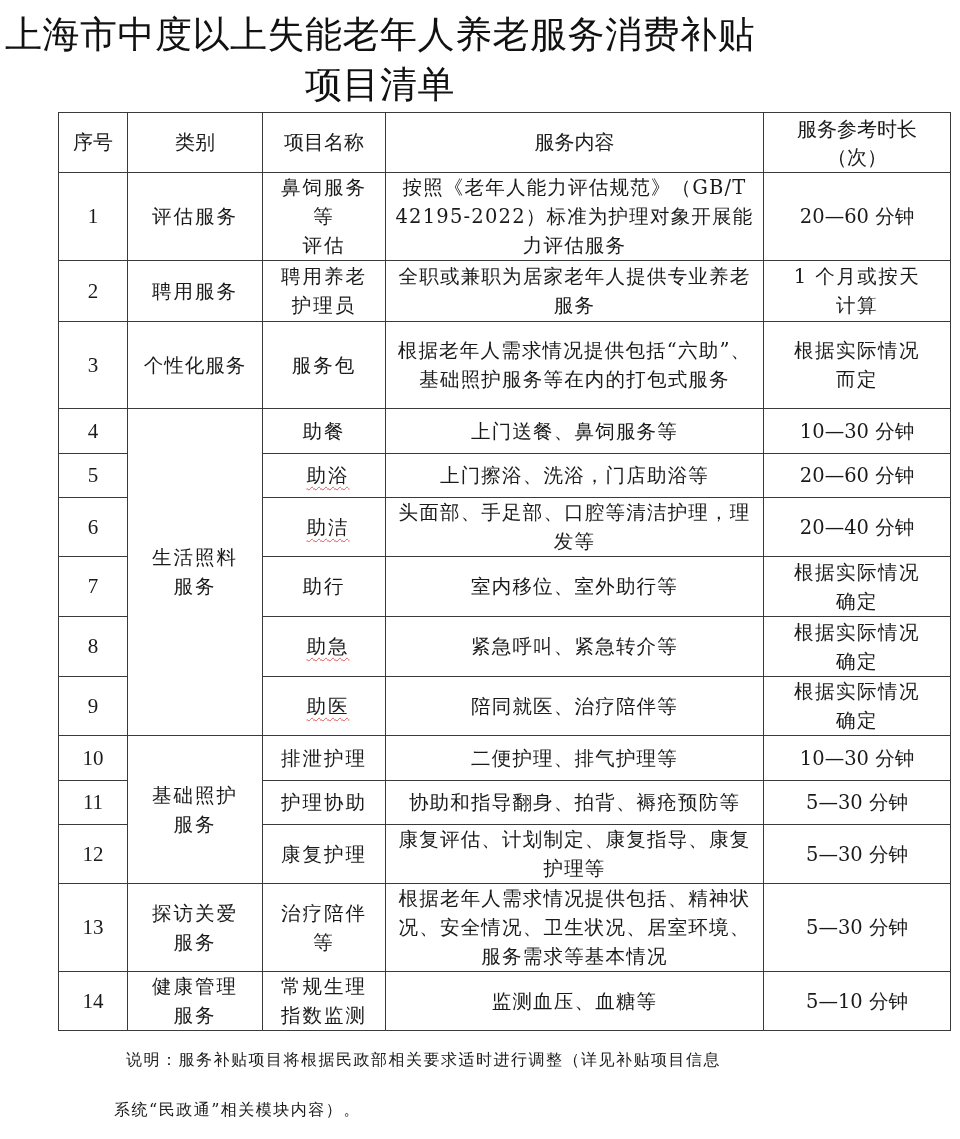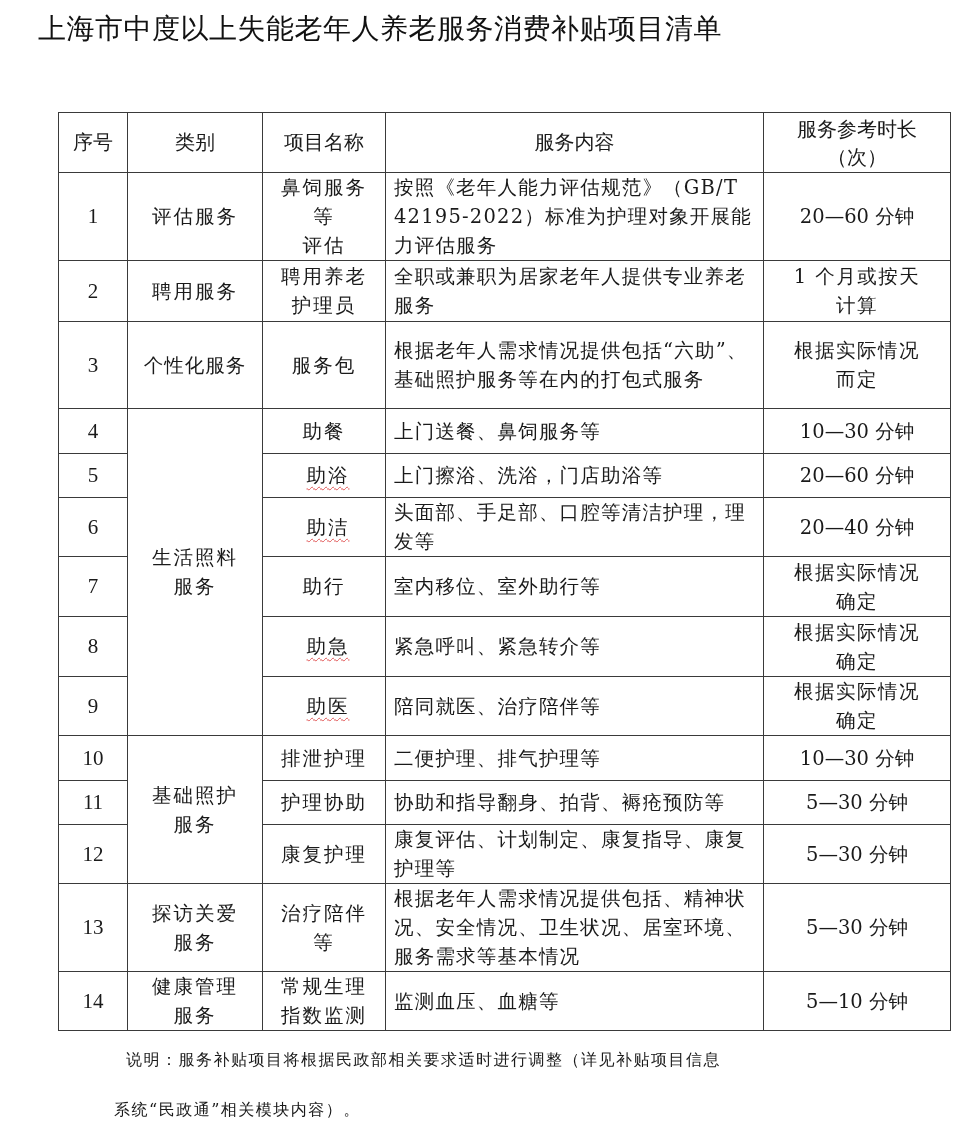--- a/index.html
+++ b/index.html
@@ -1,27 +1,27 @@
 <!DOCTYPE html>
 <html><head>
 <meta charset="utf-8">
 <style>
   html, body { margin:0; padding:0; background:#ffffff; }
   body { width:960px; height:1139px; position:relative; overflow:hidden;
          font-family:"DejaVu Serif","Liberation Serif",serif; color:#1a1a1a; }
   .title { position:absolute; top:10px; left:0; width:760px; text-align:center;
            font-family:"DejaVu Sans","Liberation Sans",sans-serif;
-           font-size:28px; letter-spacing:0.5px; color:#111; }
+           font-size:37px; letter-spacing:0.5px; color:#111; }
   table { position:absolute; left:58px; top:112px; border-collapse:collapse;
           table-layout:fixed; width:892px; }
   td, th { border:1.4px solid #3a3a3a; padding:0 8px; vertical-align:middle;
            font-size:19.5px; line-height:29px; font-weight:normal; }
   th { font-family:"DejaVu Sans","Liberation Sans",sans-serif; font-size:20px; text-align:center; }
   td.c { text-align:center; }
-  td.l { text-align:left; letter-spacing:1.2px; }
+  td.l { text-align:center; letter-spacing:1.2px; }
   .num { font-family:"Liberation Serif","DejaVu Serif",serif; font-size:21px; }
   .wavy { text-decoration:underline wavy #e05555; text-decoration-thickness:1px; text-underline-offset:4px;margin-left:8px; }
   .note { position:absolute; left:82px; width:860px; font-size:16px; letter-spacing:1.5px; line-height:56px; }
   .note1 { top:1032px; text-indent:44px; }
   .note2 { top:1082px; left:82px;margin-left:32px; }
 </style>
 </head>
 <body>
 
 <div class="title">上海市中度以上失能老年人养老服务消费补贴项目清单</div>

